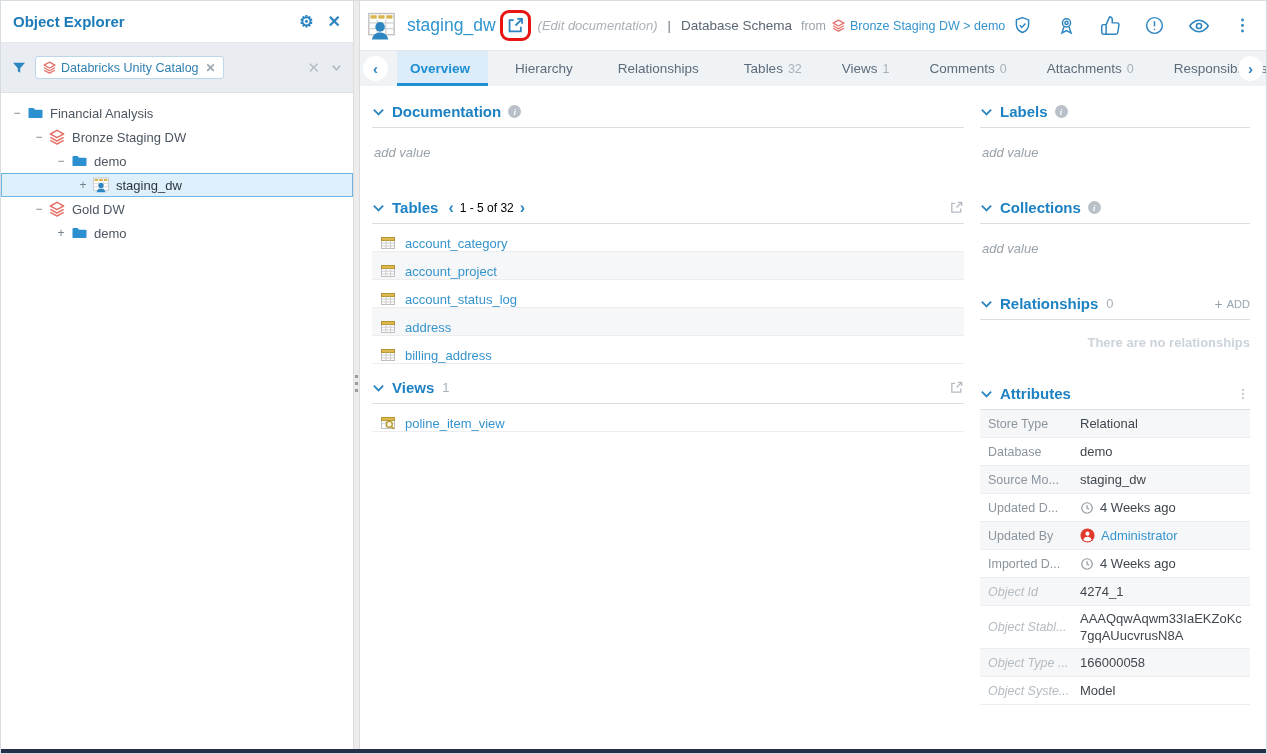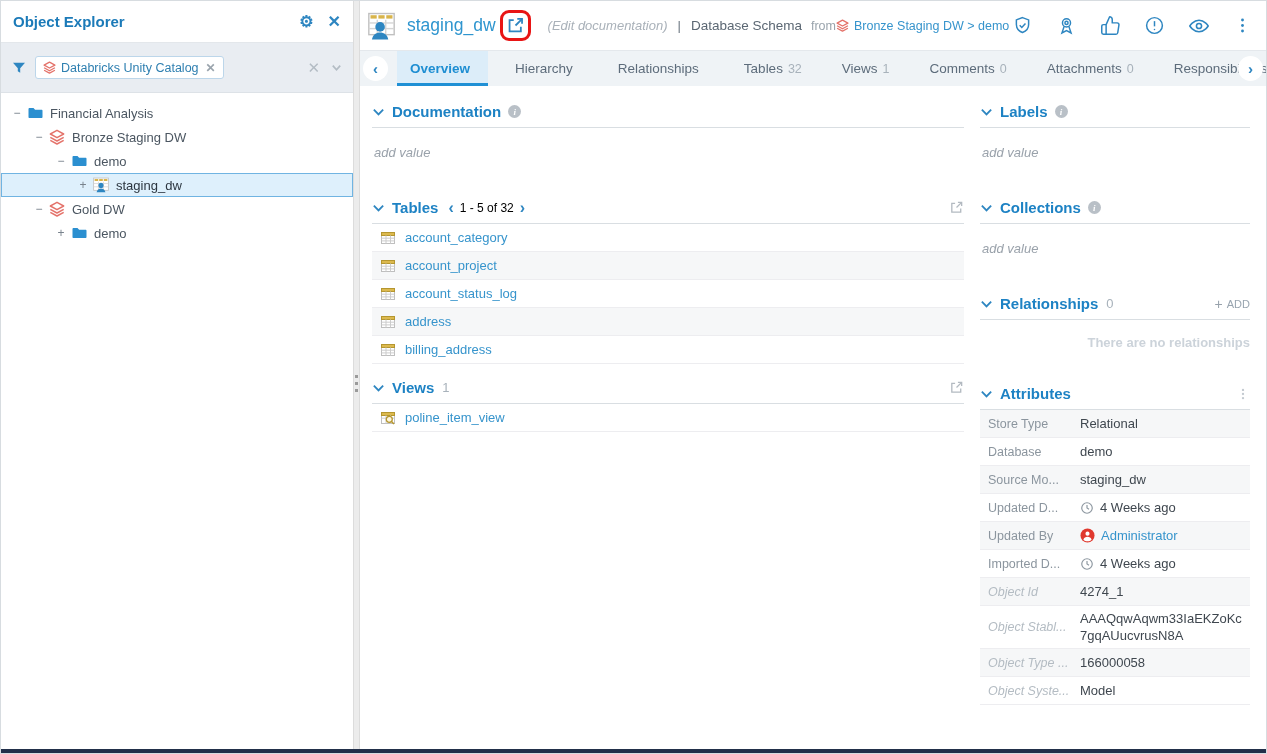--- a/index.html
+++ b/index.html
@@ -32,24 +32,24 @@
 
   .splitter { position:absolute; top:0; bottom:4px; left:352px; width:7px; background:#ececec; border-left:1px solid #dcdcdc; border-right:1px solid #dcdcdc; }
   .splitter .dots { position:absolute; top:370px; left:1px; }
   .splitter .dots i { display:block; width:3px; height:3px; background:#9b9b9b; margin:4px auto; }
 
   
   .main { position:absolute; top:0; left:359px; right:0; bottom:4px; background:#fff; }
   .mp-header { height:50px; display:flex; align-items:center; padding:0 14px 0 6px; border-bottom:1px solid #e4e8ec; }
   .mp-title { color:#2e95cf; font-size:17.5px; font-weight:500; margin-left:10px; }
   .annot-box { display:inline-flex; align-items:center; justify-content:center; border:3px solid #e81515; border-radius:9px; padding:3px; margin:0 5px 0 4px; }
-  .edit-hint { color:#a9b1b9; font-style:italic; font-size:13px; margin-left:12px; }
+  .edit-hint { color:#a9b1b9; font-style:italic; font-size:13px; margin-left:2px; }
   .mp-sep { color:#6b7680; font-size:13px; margin:0 10px; }
   .obj-type { color:#5b6773; font-size:13.5px; }
-  .from-lbl { color:#9aa4ad; font-size:12.5px; margin:0 0 0 9px; }
+  .from-lbl { color:#9aa4ad; font-size:12.5px; margin:0 6px 0 9px; }
   .breadcrumb { color:#3694cc; font-size:12.5px; margin-left:5px; }
   .mp-header .spacer { flex:1; }
   .hdr-icons { display:flex; align-items:center; gap:23px; }
   .hdr-icons svg { display:block; cursor:pointer; }
 
   
   .tabs { position:relative; height:35px; background:#eff3f6; display:flex; align-items:stretch; padding:0 30px 0 30px; overflow:hidden; }
   .tab { position:relative; display:flex; align-items:center; gap:5px; padding:0 13px; margin:0 7px; font-size:13.5px; color:#5d6c7b; white-space:nowrap; cursor:pointer; }
   .tab .count { color:#a8b2bb; font-size:12.5px; }
   .tab.active { background:#dcedf9; color:#1e8ed2; font-weight:bold; }
@@ -70,21 +70,21 @@
     display:inline-flex; align-items:center; justify-content:center; }
   .info-icon::after { content:"i"; font:italic bold 9px "Liberation Serif", serif; }
   .add-value { color:#9aa2ab; font-style:italic; font-size:13px; padding:17px 2px 24px; }
 
   .pag { display:flex; align-items:center; margin-left:10px; gap:6px; }
   .pag-ch { color:#2e86c1; font-size:16px; font-weight:bold; cursor:pointer; line-height:1; }
   .pag-ch.prev::before { content:"‹"; } .pag-ch.next::before { content:"›"; }
   .pag-text { color:#000000; font-size:12px; }
   .sec-count { color:#a8b2bb; font-size:13px; margin-left:8px; }
 
-  .obj-row { display:flex; align-items:center; height:28px; padding:0 8px; border-bottom:1px solid #ededf0; }
+  .obj-row { display:flex; align-items:flex-end; height:28px; padding:0 8px; border-bottom:1px solid #ededf0; }
   .obj-row.stripe { background:#f6f7f8; }
   .obj-row .oicon { margin-right:9px; flex:none; display:inline-flex; }
   .obj-link { color:#3694cc; font-size:13px; cursor:pointer; }
 
   .views-sec { margin-top:8px; }
 
   .empty-text { text-align:right; color:#ccd3da; font-weight:bold; font-size:13px; padding:15px 0 20px; }
   .add-btn { display:inline-flex; align-items:center; gap:4px; color:#98a4af; font-size:11px; cursor:pointer; }
   .add-btn .plus { font-size:14px; color:#97a1ab; }
   .kebab-gray { display:inline-flex; cursor:pointer; }

